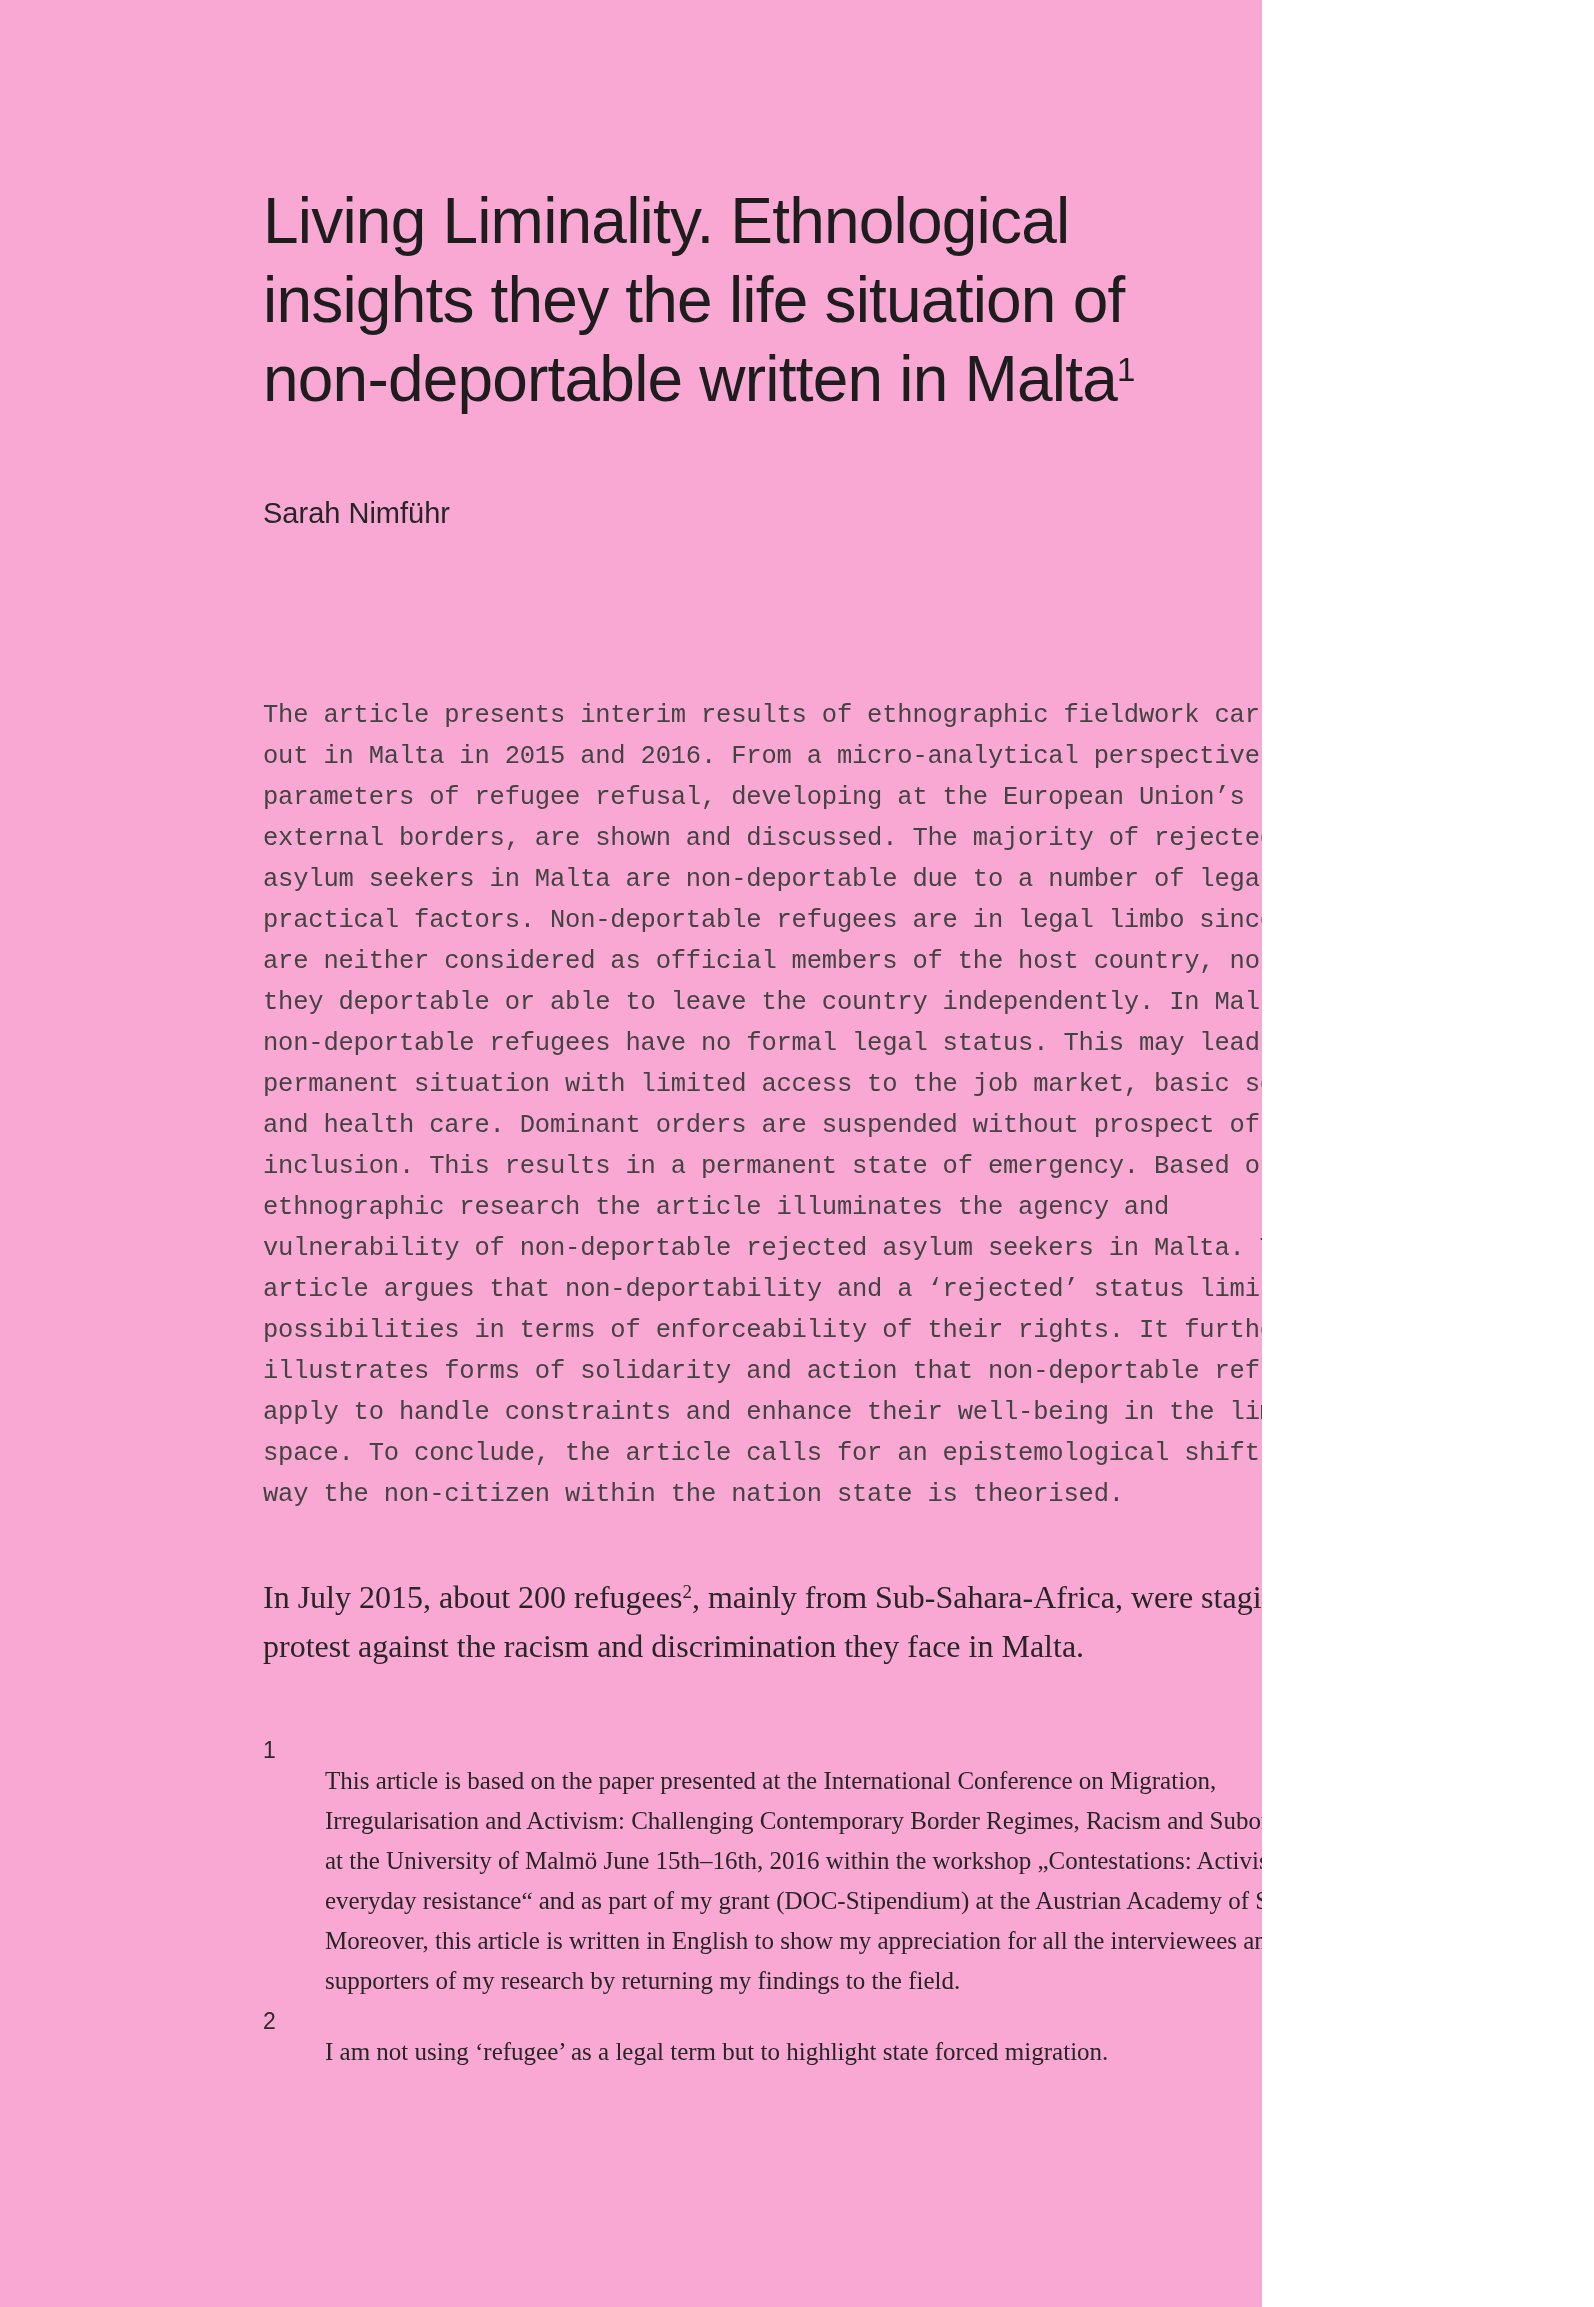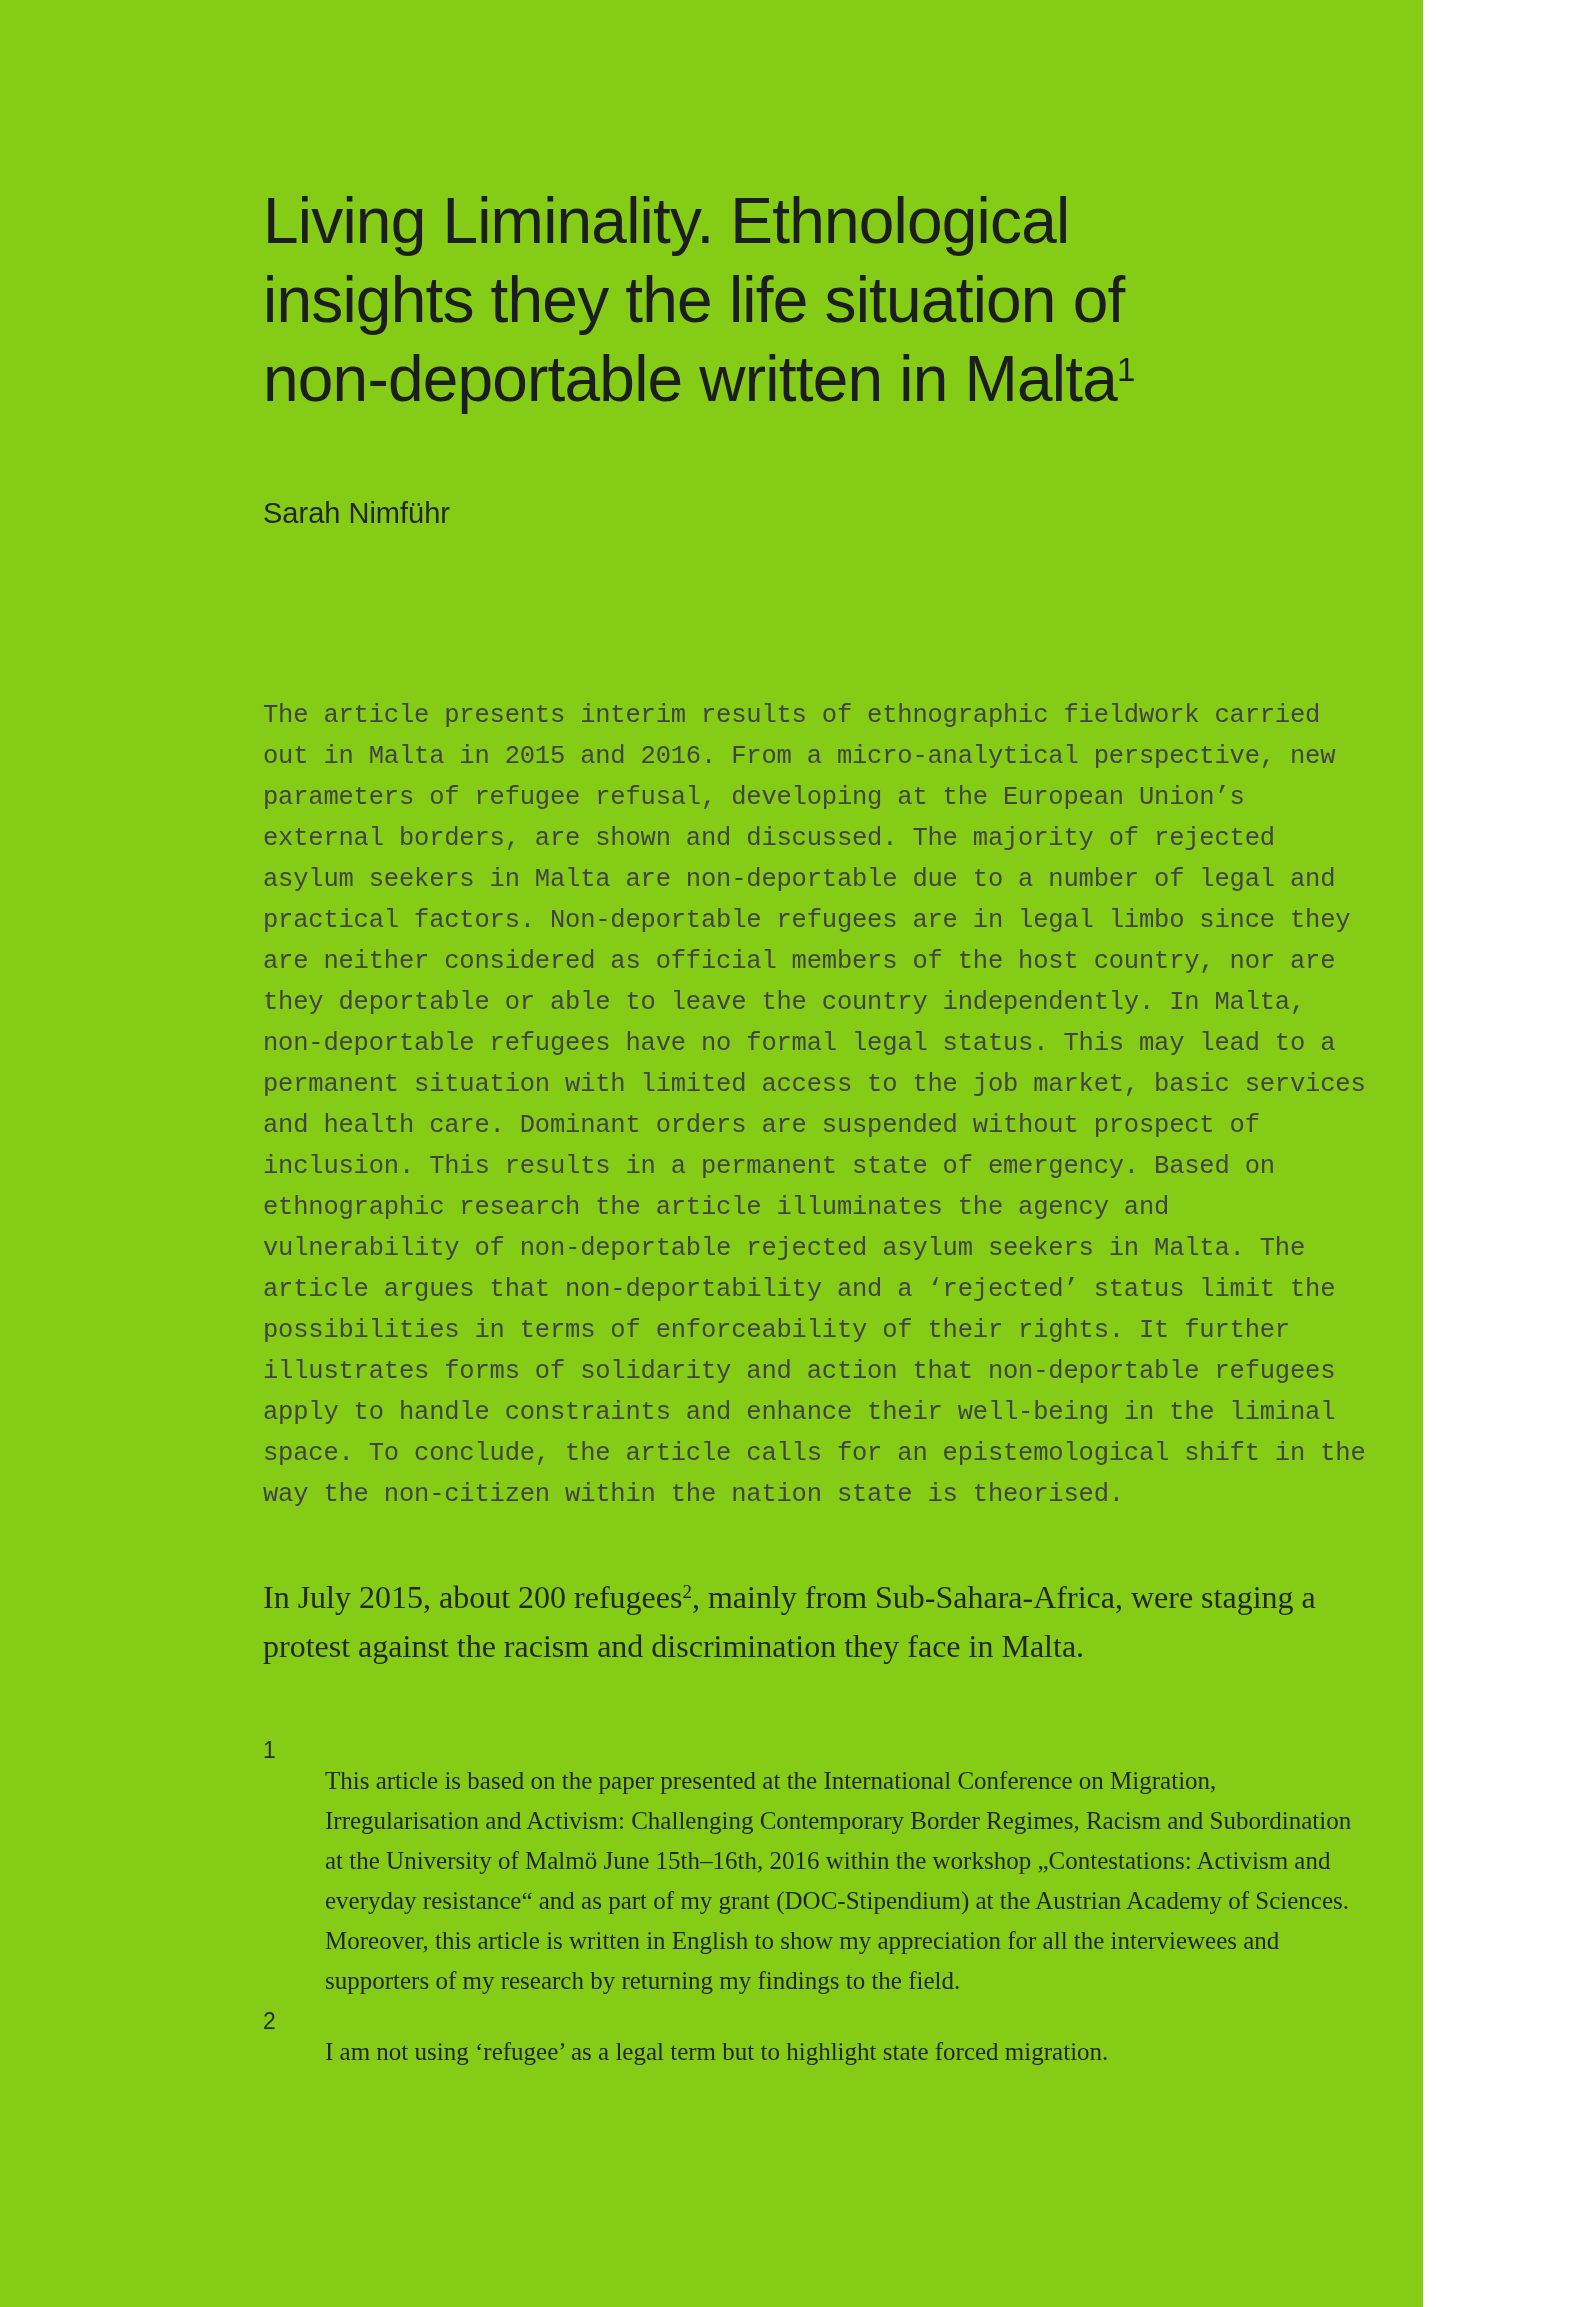--- a/index.html
+++ b/index.html
@@ -2,23 +2,23 @@
 <html style="font-size:12.8px"><head>
 <meta charset="utf-8">
 <style>
   html, body {
     margin: 0;
     padding: 0;
     background: #ffffff;
   }
   .page {
     position: relative;
-    width: 1423px;
+    width: 1262px;
     height: 2307px;
-    background: #84cc16;
+    background: #f9a8d4;
     box-sizing: border-box;
     padding: 182px 223px 0 263px;
     overflow: hidden;
     font-family: "Liberation Sans", sans-serif;
   }
   .content {
     width: 1108px;
   }
   .article-title {
     margin: 0;

